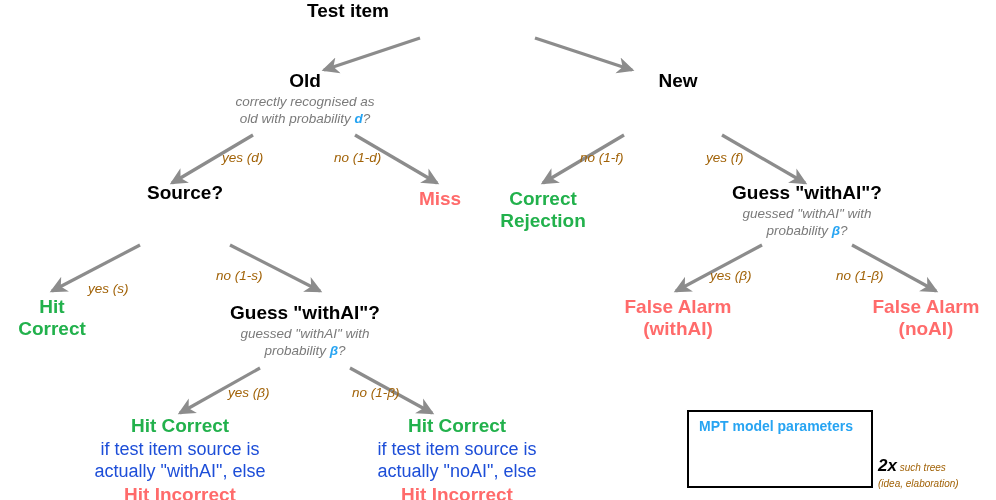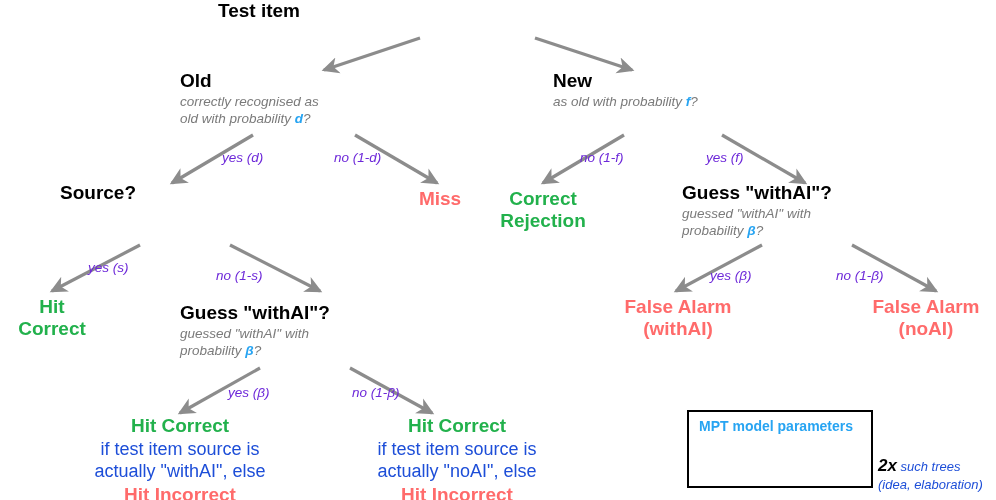--- a/index.html
+++ b/index.html
@@ -2,44 +2,44 @@
 <html><head>
 <meta charset="utf-8">
 <style>
   html,body{margin:0;padding:0;background:#ffffff;}
   body{
     width:996px;height:500px;position:relative;overflow:hidden;
     font-family:"Liberation Sans","DejaVu Sans",sans-serif;
     -webkit-font-smoothing:antialiased;
   }
   #tree-svg{position:absolute;left:0;top:0;width:996px;height:500px;pointer-events:none;}
-  .node{position:absolute;text-align:left;line-height:1.15;}
+  .node{position:absolute;text-align:center;line-height:1.15;}
   .n-title{font-weight:bold;font-size:19px;color:#000;white-space:nowrap;}
   .n-sub{font-style:italic;font-size:13.5px;color:#7a7a7a;margin-top:2px;line-height:1.25;}
   .n-sub .p{color:#27A4F2;font-weight:bold;font-style:italic;}
   .leaf{position:absolute;text-align:center;font-weight:bold;font-size:19px;line-height:1.18;white-space:nowrap;}
   .leaf.green{color:#22B14C;}
   .leaf.red{color:#FF6B6B;}
-  .edge-lbl{position:absolute;font-style:italic;font-size:13.5px;color:#6d28d9;white-space:nowrap;}
+  .edge-lbl{position:absolute;font-style:italic;font-size:13.5px;color:#a16207;white-space:nowrap;}
   .combo{position:absolute;text-align:center;font-size:17px;line-height:1.25;white-space:nowrap;}
   .combo .hdr{font-weight:bold;color:#22B14C;font-size:19px;}
   .combo .mid{color:#1d4ed8;font-weight:normal;font-size:18px;}
   .combo .ftr{font-weight:bold;color:#FF6B6B;font-size:19px;}
   #legend-box{
     position:absolute;left:687px;top:410px;width:186px;height:78px;
     border:2px solid #000;background:#fff;box-sizing:border-box;
     padding:7px 0 0 10px;
   }
   .leg-row{font-weight:bold;font-size:14px;line-height:1.0;margin-bottom:10px;white-space:nowrap;}
   .leg-row.blue{color:#27A4F2;}
   .leg-row.red{color:#FF6B6B;}
   .leg-row.green{color:#22B14C;}
   #note{position:absolute;left:878px;top:455px;width:118px;text-align:left;line-height:1.3;}
   #note .big{font-weight:bold;font-size:17px;color:#000;font-style:italic;}
-  #note .it{font-style:italic;font-size:13px;color:#1d4ed8;}
+  #note .it{font-style:italic;font-size:10px;color:#a16207;}
   .ttl-c{transform:translateX(-50%);}
 </style>
 </head>
 <body>
 
 <svg id="tree-svg" viewBox="0 0 996 500">
   <defs>
     <marker id="ah" markerWidth="6" markerHeight="6" refX="4.6" refY="3" orient="auto" markerUnits="strokeWidth">
       <path d="M0,0.4 L5.4,3 L0,5.6 L1.5,3 Z" fill="#8C8C8C"></path>
     </marker>
@@ -74,21 +74,20 @@
   <div class="n-title">Old</div>
   <div class="n-sub">
     <div><span>correctly recognised as</span></div>
     <div><span>old with probability </span><span class="p">d</span><span>?</span></div>
   </div>
 </div>
 
 <div class="node" style="left:553px;top:70px;width:250px;">
   <div class="n-title">New</div>
   <div class="n-sub">
-    <div><span>as old with probability </span><span class="p">f</span><span>?</span></div>
   </div>
 </div>
 
 <div class="node" style="left:60px;top:182px;width:250px;">
   <div class="n-title">Source?</div>
 </div>
 
 <div class="node" style="left:682px;top:182px;width:250px;">
   <div class="n-title">Guess "withAI"?</div>
   <div class="n-sub">
@@ -102,21 +101,21 @@
   <div class="n-sub">
     <div><span>guessed "withAI" with</span></div>
     <div><span>probability </span><span class="p">β</span><span>?</span></div>
   </div>
 </div>
 
 <div class="edge-lbl" style="left:222px;top:150px;">yes (d)</div>
 <div class="edge-lbl" style="left:334px;top:150px;">no (1-d)</div>
 <div class="edge-lbl" style="left:580px;top:150px;">no (1-f)</div>
 <div class="edge-lbl" style="left:706px;top:150px;">yes (f)</div>
-<div class="edge-lbl" style="left:88px;top:260px;font-style:italic;">yes (s)</div>
+<div class="edge-lbl" style="left:88px;top:281px;font-style:italic;">yes (s)</div>
 <div class="edge-lbl" style="left:216px;top:268px;">no (1-s)</div>
 <div class="edge-lbl" style="left:710px;top:268px;">yes (β)</div>
 <div class="edge-lbl" style="left:836px;top:268px;">no (1-β)</div>
 <div class="edge-lbl" style="left:228px;top:385px;">yes (β)</div>
 <div class="edge-lbl" style="left:352px;top:385px;">no (1-β)</div>
 
 <div class="leaf red" style="left:380px;top:188px;width:120px;">
   <div>Miss</div>
 </div>
 

